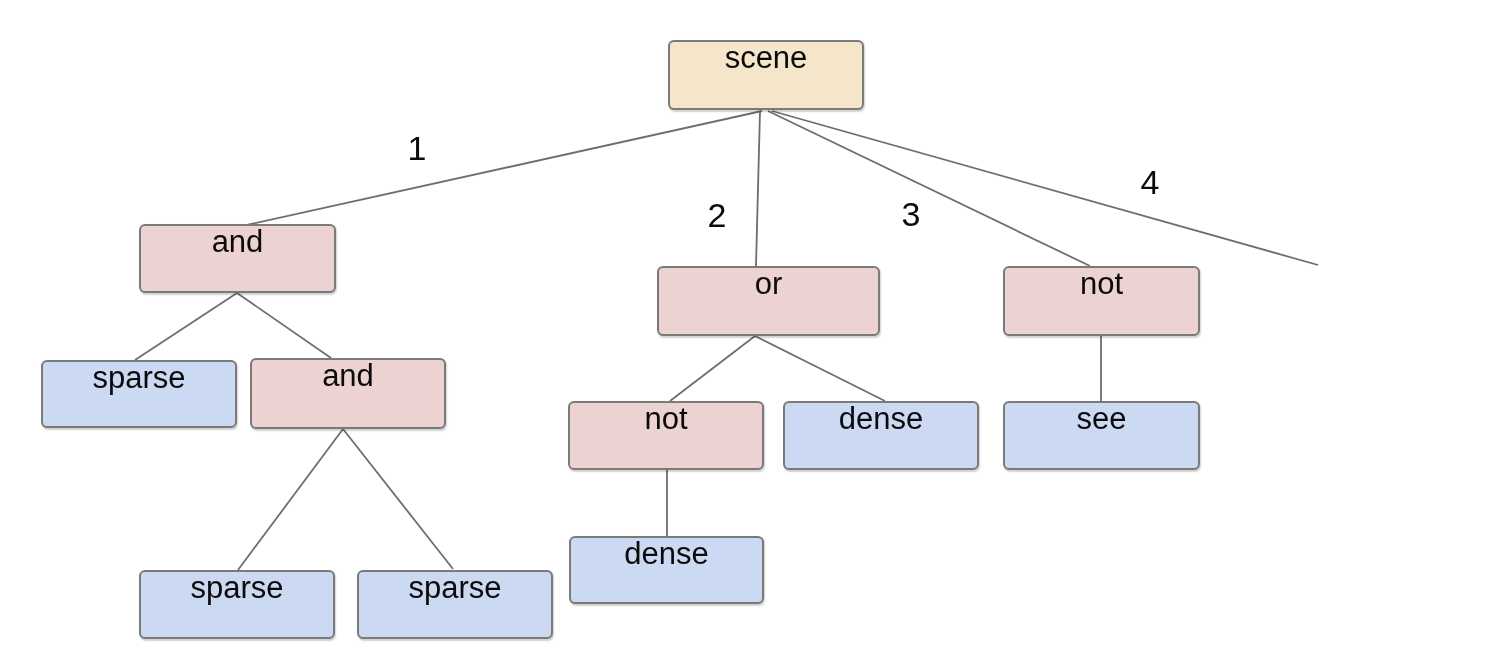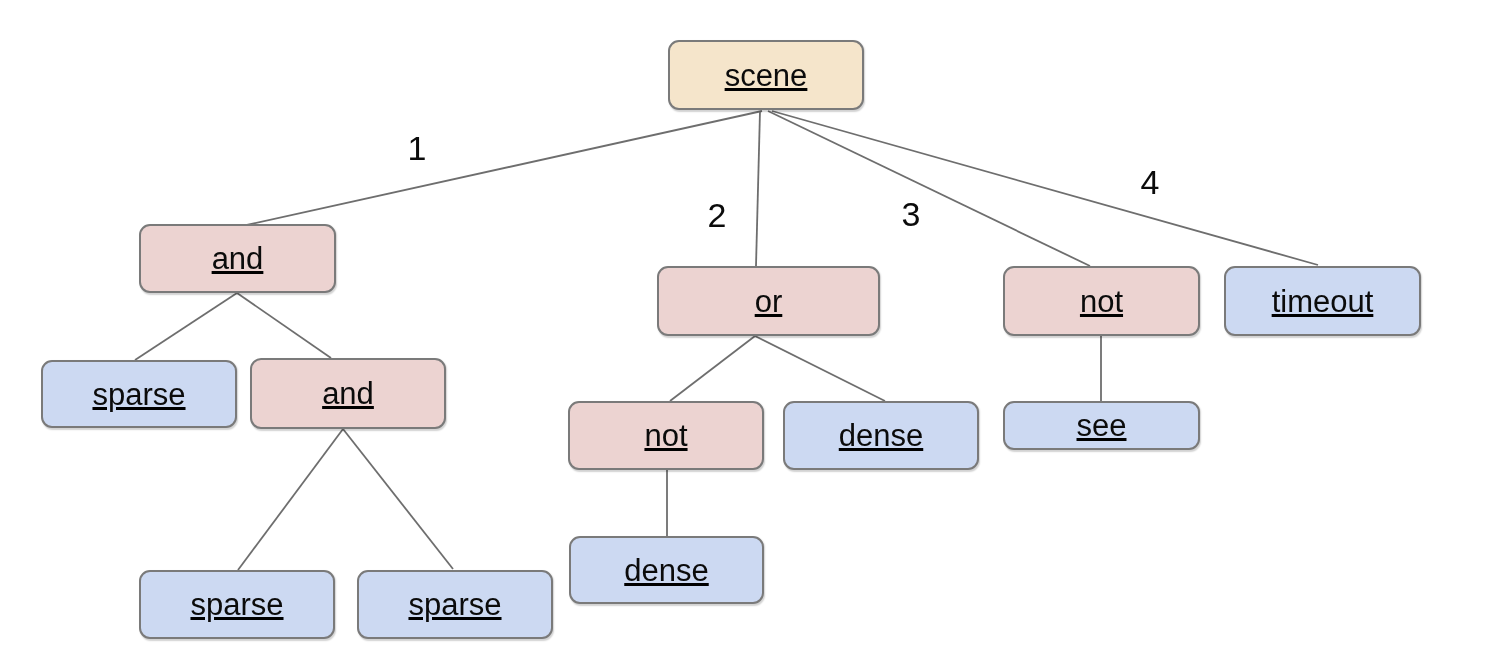--- a/index.html
+++ b/index.html
@@ -23,26 +23,24 @@
     height: 662px;
   }
   line.edge-line {
     stroke: #6e6e6e;
     stroke-width: 1.8;
   }
   .node {
     position: absolute;
     box-sizing: border-box;
     border: 2px solid #7a7a7a;
-    border-radius: 11px;
+    border-radius: 6px;
     display: flex;
-    align-items: center;
     justify-content: center;
     box-shadow: 1px 1.5px 1.5px rgba(0,0,0,0.18);
-    text-decoration: underline;
   }
   .node .node-label {
     font-size: 31px;
     color: #0b0b0b;
     line-height: 1;
     white-space: nowrap;
   }
   .edge-label {
     position: absolute;
     transform: translate(-50%, -50%);
@@ -85,41 +83,38 @@
   </div>
 
   <div class="node" style="left: 657px; top: 266px; width: 223px; height: 70px; background-color: rgb(236, 211, 209); border-color: rgb(122, 122, 122);">
     <span class="node-label" style="color: rgb(11, 11, 11);">or</span>
   </div>
 
   <div class="node" style="left: 1003px; top: 266px; width: 197px; height: 70px; background-color: rgb(236, 211, 209); border-color: rgb(122, 122, 122);">
     <span class="node-label" style="color: rgb(11, 11, 11);">not</span>
   </div>
 
-  <div class="node" style="left: 1224px; top: 266px; width: 197px; height: 70px; background-color: rgb(204, 217, 242); border-color: rgb(122, 122, 122);">
-    <span class="node-label" style="color: rgb(11, 11, 11);">timeout</span>
-  </div>
 
   <div class="node" style="left: 41px; top: 360px; width: 196px; height: 68px; background-color: rgb(204, 217, 242); border-color: rgb(122, 122, 122);">
     <span class="node-label" style="color: rgb(11, 11, 11);">sparse</span>
   </div>
 
   <div class="node" style="left: 250px; top: 358px; width: 196px; height: 71px; background-color: rgb(236, 211, 209); border-color: rgb(122, 122, 122);">
     <span class="node-label" style="color: rgb(11, 11, 11);">and</span>
   </div>
 
   <div class="node" style="left: 568px; top: 401px; width: 196px; height: 69px; background-color: rgb(236, 211, 209); border-color: rgb(122, 122, 122);">
     <span class="node-label" style="color: rgb(11, 11, 11);">not</span>
   </div>
 
   <div class="node" style="left: 783px; top: 401px; width: 196px; height: 69px; background-color: rgb(204, 217, 242); border-color: rgb(122, 122, 122);">
     <span class="node-label" style="color: rgb(11, 11, 11);">dense</span>
   </div>
 
-  <div class="node" style="left: 1003px; top: 401px; width: 197px; height: 49px; background-color: rgb(204, 217, 242); border-color: rgb(122, 122, 122);">
+  <div class="node" style="left: 1003px; top: 401px; width: 197px; height: 69px; background-color: rgb(204, 217, 242); border-color: rgb(122, 122, 122);">
     <span class="node-label" style="color: rgb(11, 11, 11);">see</span>
   </div>
 
   <div class="node" style="left: 139px; top: 570px; width: 196px; height: 69px; background-color: rgb(204, 217, 242); border-color: rgb(122, 122, 122);">
     <span class="node-label" style="color: rgb(11, 11, 11);">sparse</span>
   </div>
 
   <div class="node" style="left: 357px; top: 570px; width: 196px; height: 69px; background-color: rgb(204, 217, 242); border-color: rgb(122, 122, 122);">
     <span class="node-label" style="color: rgb(11, 11, 11);">sparse</span>
   </div>

